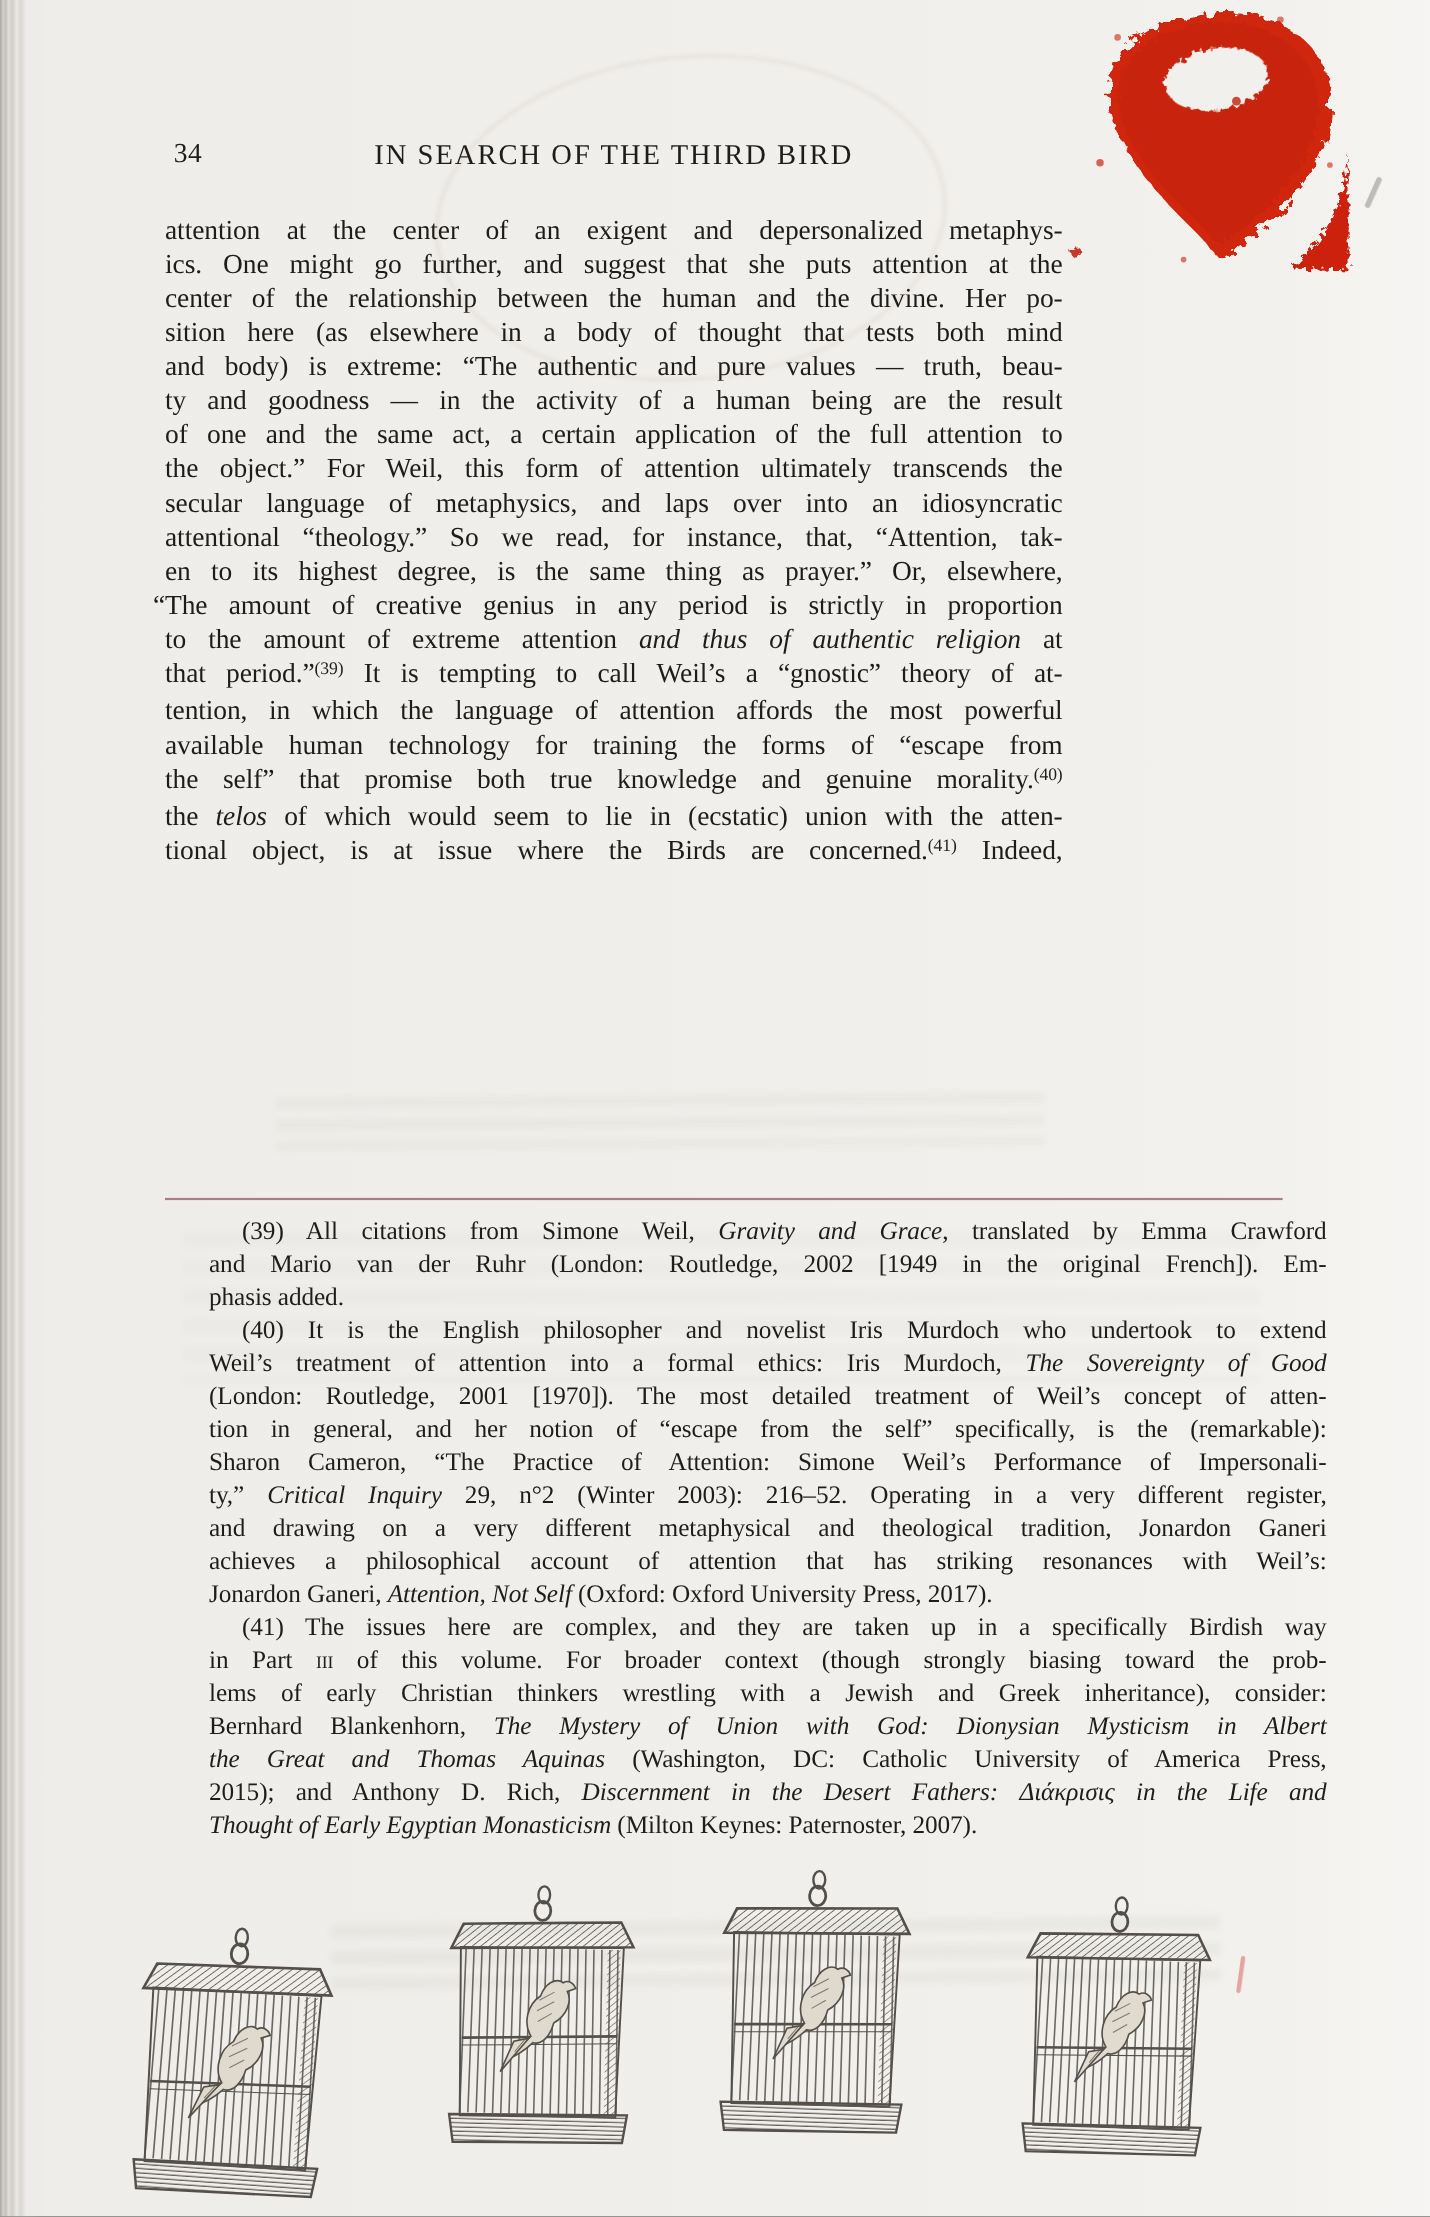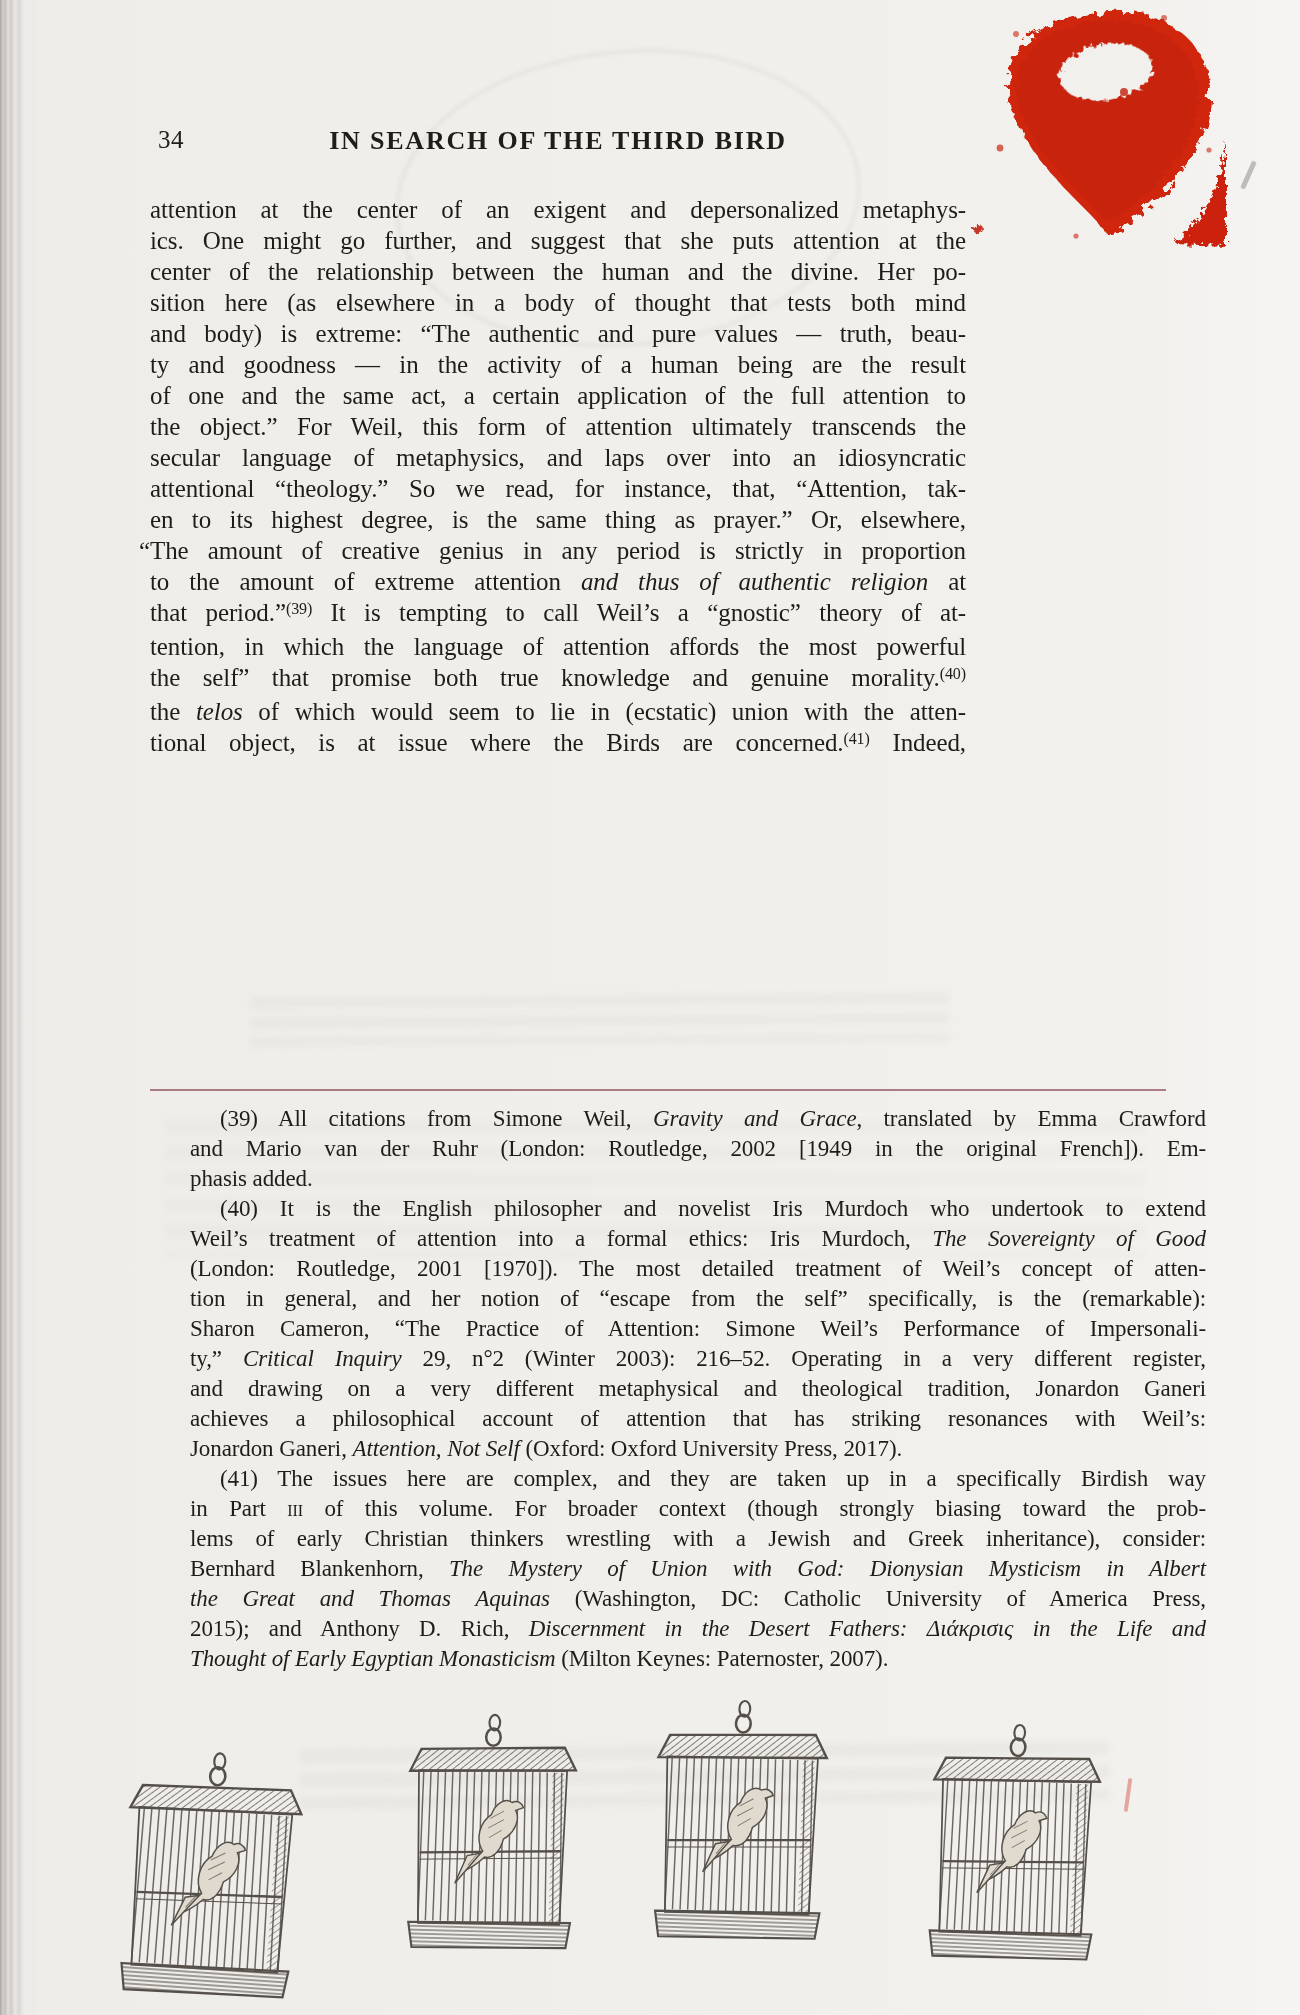--- a/index.html
+++ b/index.html
@@ -9,21 +9,21 @@
     font-family:"Liberation Serif","DejaVu Serif",serif;color:#1f1d1a;
   }
   .left-edge{position:absolute;left:0;top:0;bottom:0;width:36px;
     background:
       linear-gradient(90deg,#a9a5a0 0px,#d4d1cd 3px,#c4c1bd 5px,#e2dfdb 8px,#cfccc8 11px,#e9e6e3 15px,#dbd8d4 19px,#eeecea 24px,rgba(238,236,233,0) 36px);
   }
   .ghost-oval{position:absolute;left:395px;top:50px;width:460px;height:290px;
     border:3px solid rgba(150,138,122,.14);border-radius:50%;transform:rotate(-5deg);filter:blur(2px);}
   .header-row{position:absolute;left:150px;top:126px;width:816px;height:34px;}
   .page-num{position:absolute;left:8px;top:0;font-size:25px;letter-spacing:.5px;text-align:right;}
-  .running-title{position:absolute;left:0;top:0;width:100%;text-align:center;font-size:26px;letter-spacing:1.8px;font-weight:bold;}
+  .running-title{position:absolute;left:0;top:0;width:100%;text-align:center;font-size:26px;letter-spacing:1.8px;}
   .body-text{position:absolute;left:150px;top:194px;width:816px;font-size:25px;line-height:31px;letter-spacing:-0.1px;}
   .footnotes{position:absolute;left:150px;top:1104px;width:1016px;font-size:23px;line-height:30px;letter-spacing:-0.1px;margin-left:40px;}
   .fn-rule{position:absolute;left:150px;top:1089px;width:1016px;height:2px;background:#9a6069;opacity:.8;}
   .jline{text-align:justify;text-align-last:justify;}
   .lline{text-align:left;}
   .indent-b{text-indent:56px;}
   .indent-f{text-indent:30px;}
   .hang{text-indent:-11px;}
   .i{font-style:italic;}
   .sc{font-variant:small-caps;}
@@ -104,20 +104,21 @@
       <div class="jline"><span class="">ty and goodness — in the activity of a human being are the result</span></div>
       <div class="jline"><span class="">of one and the same act, a certain application of the full attention to</span></div>
       <div class="jline"><span class="">the object.” For Weil, this form of attention ultimately transcends the</span></div>
       <div class="jline"><span class="">secular language of metaphysics, and laps over into an idiosyncratic</span></div>
       <div class="jline"><span class="">attentional “theology.” So we read, for instance, that, “Attention, tak-</span></div>
       <div class="jline"><span class="">en to its highest degree, is the same thing as prayer.” Or, elsewhere,</span></div>
       <div class="jline hang"><span class="">“The amount of creative genius in any period is strictly in proportion</span></div>
       <div class="jline"><span class="">to the amount of extreme attention </span><span class="i ">and thus of authentic religion</span><span class=""> at</span></div>
       <div class="jline"><span class="">that period.”</span><span class="sup ">(39)</span><span class=""> It is tempting to call Weil’s a “gnostic” theory of at-</span></div>
       <div class="jline"><span class="">tention, in which the language of attention affords the most powerful</span></div>
+      <div class="jline"><span class="">available human technology for training the forms of “escape from</span></div>
       <div class="jline"><span class="">the self” that promise both true knowledge and genuine morality.</span><span class="sup ">(40)</span></div>
       <div class="jline"><span class="">the </span><span class="i ">telos</span><span class=""> of which would seem to lie in (ecstatic) union with the atten-</span></div>
       <div class="jline"><span class="">tional object, is at issue where the Birds are concerned.</span><span class="sup ">(41)</span><span class=""> Indeed,</span></div>
     </div>
 
   <div class="smudge smudge-1"></div>
   <div class="fn-rule"></div>
   <div class="smudge smudge-2"></div>
 
   <div class="footnotes">

